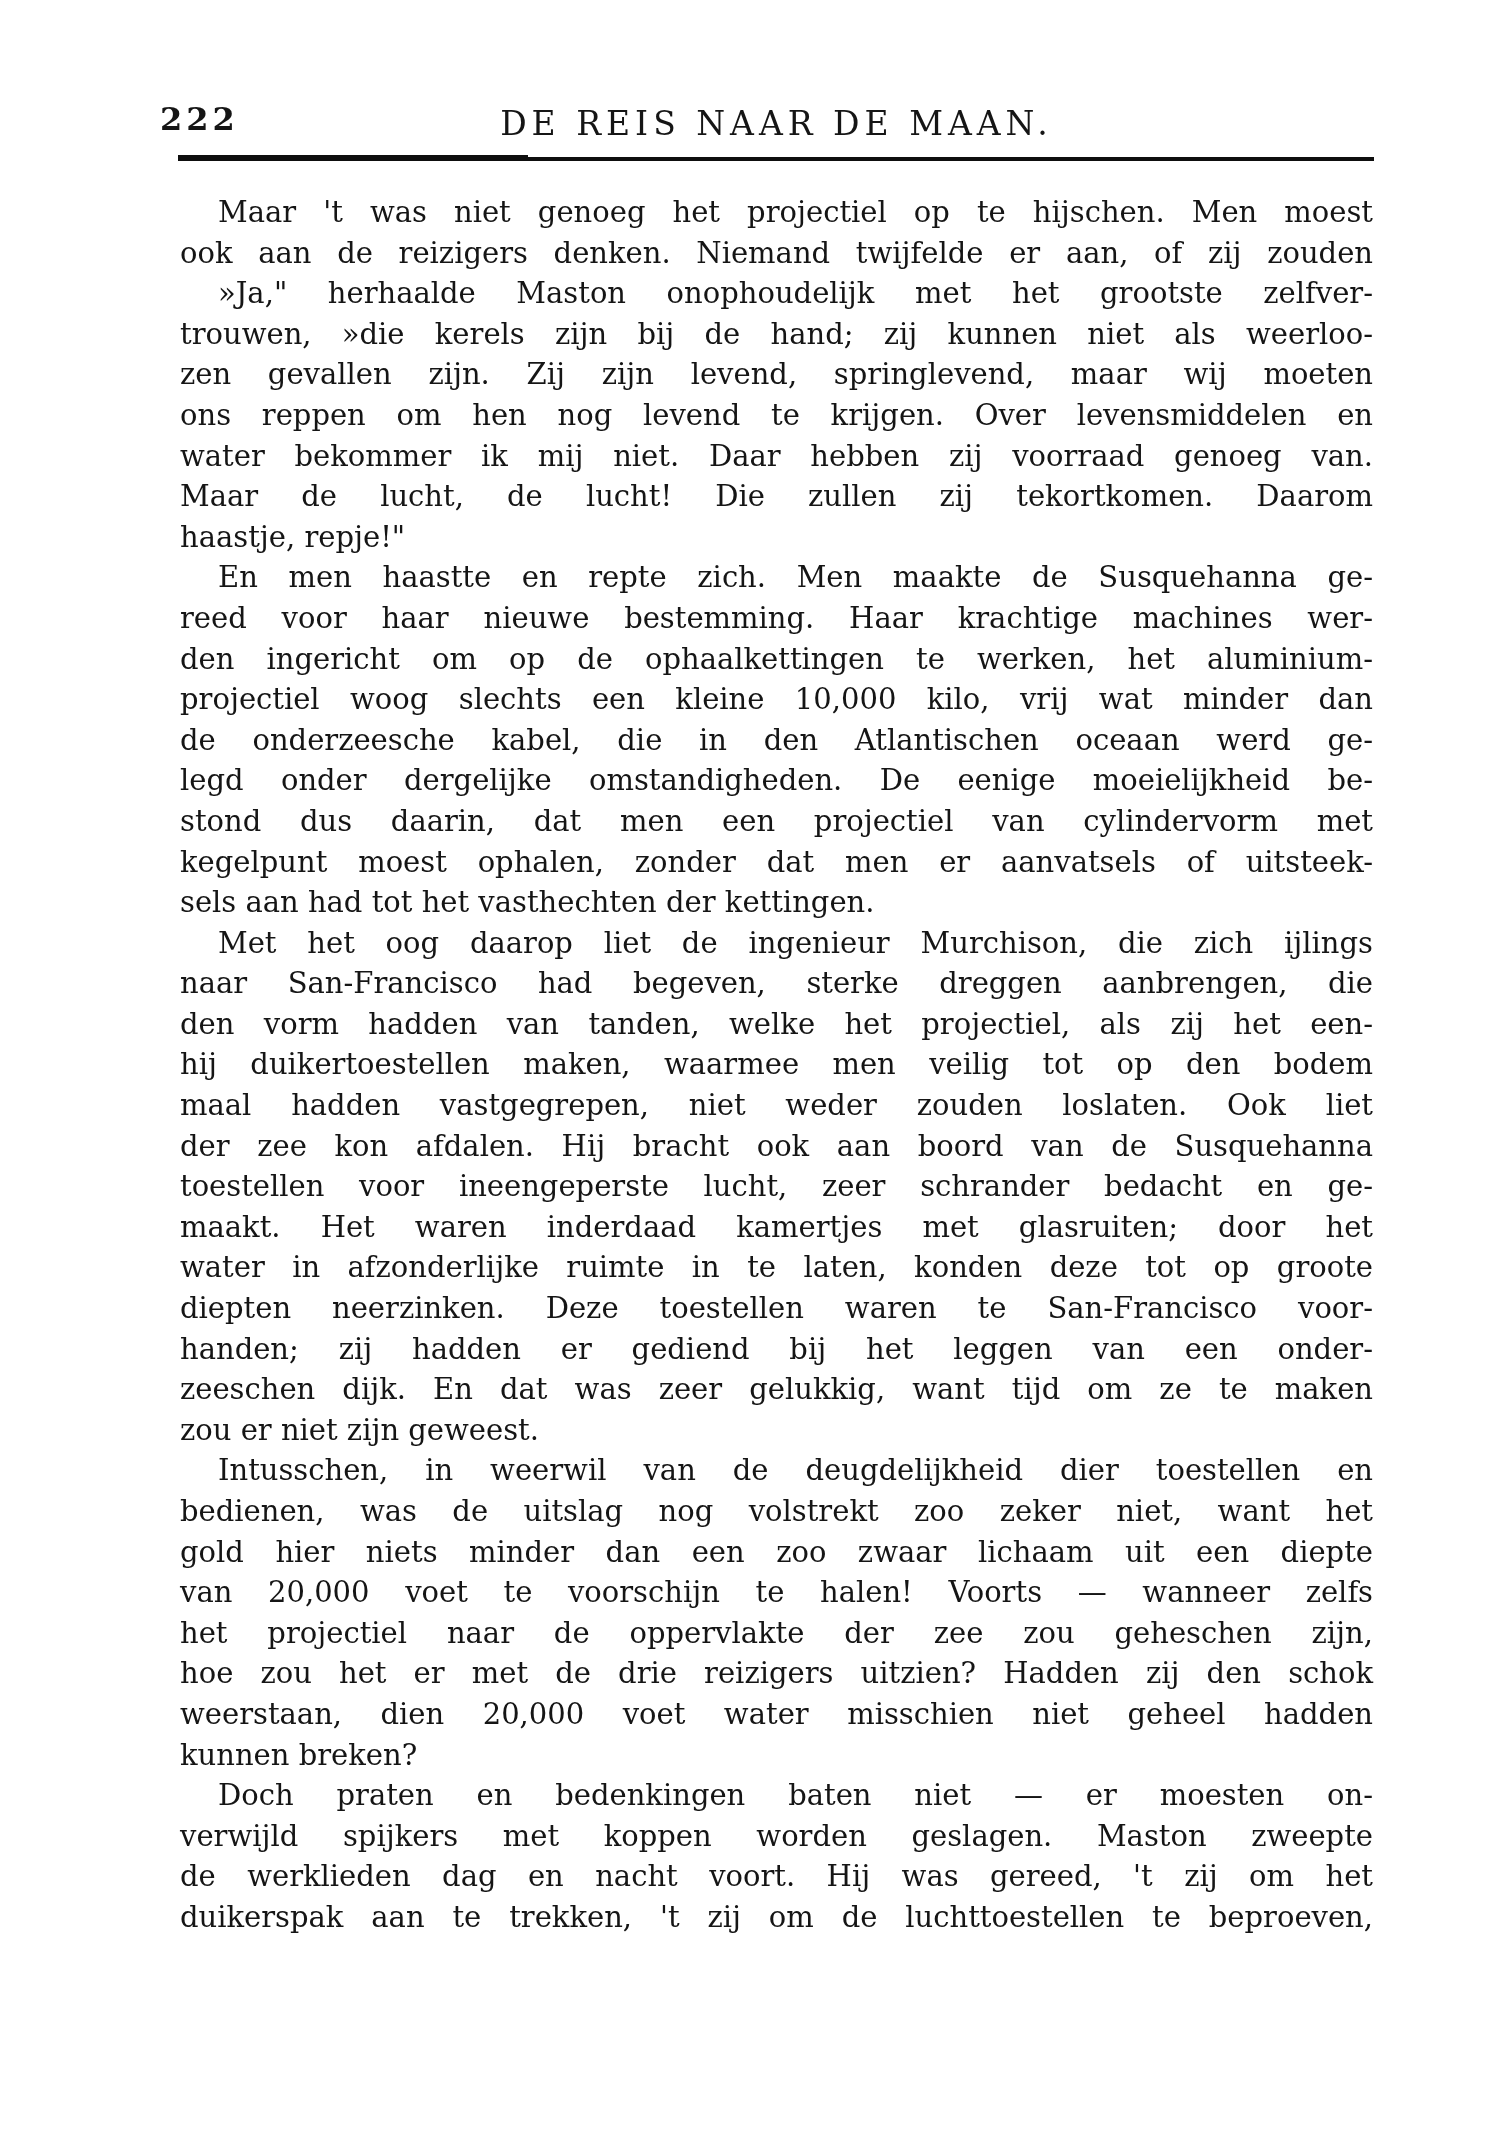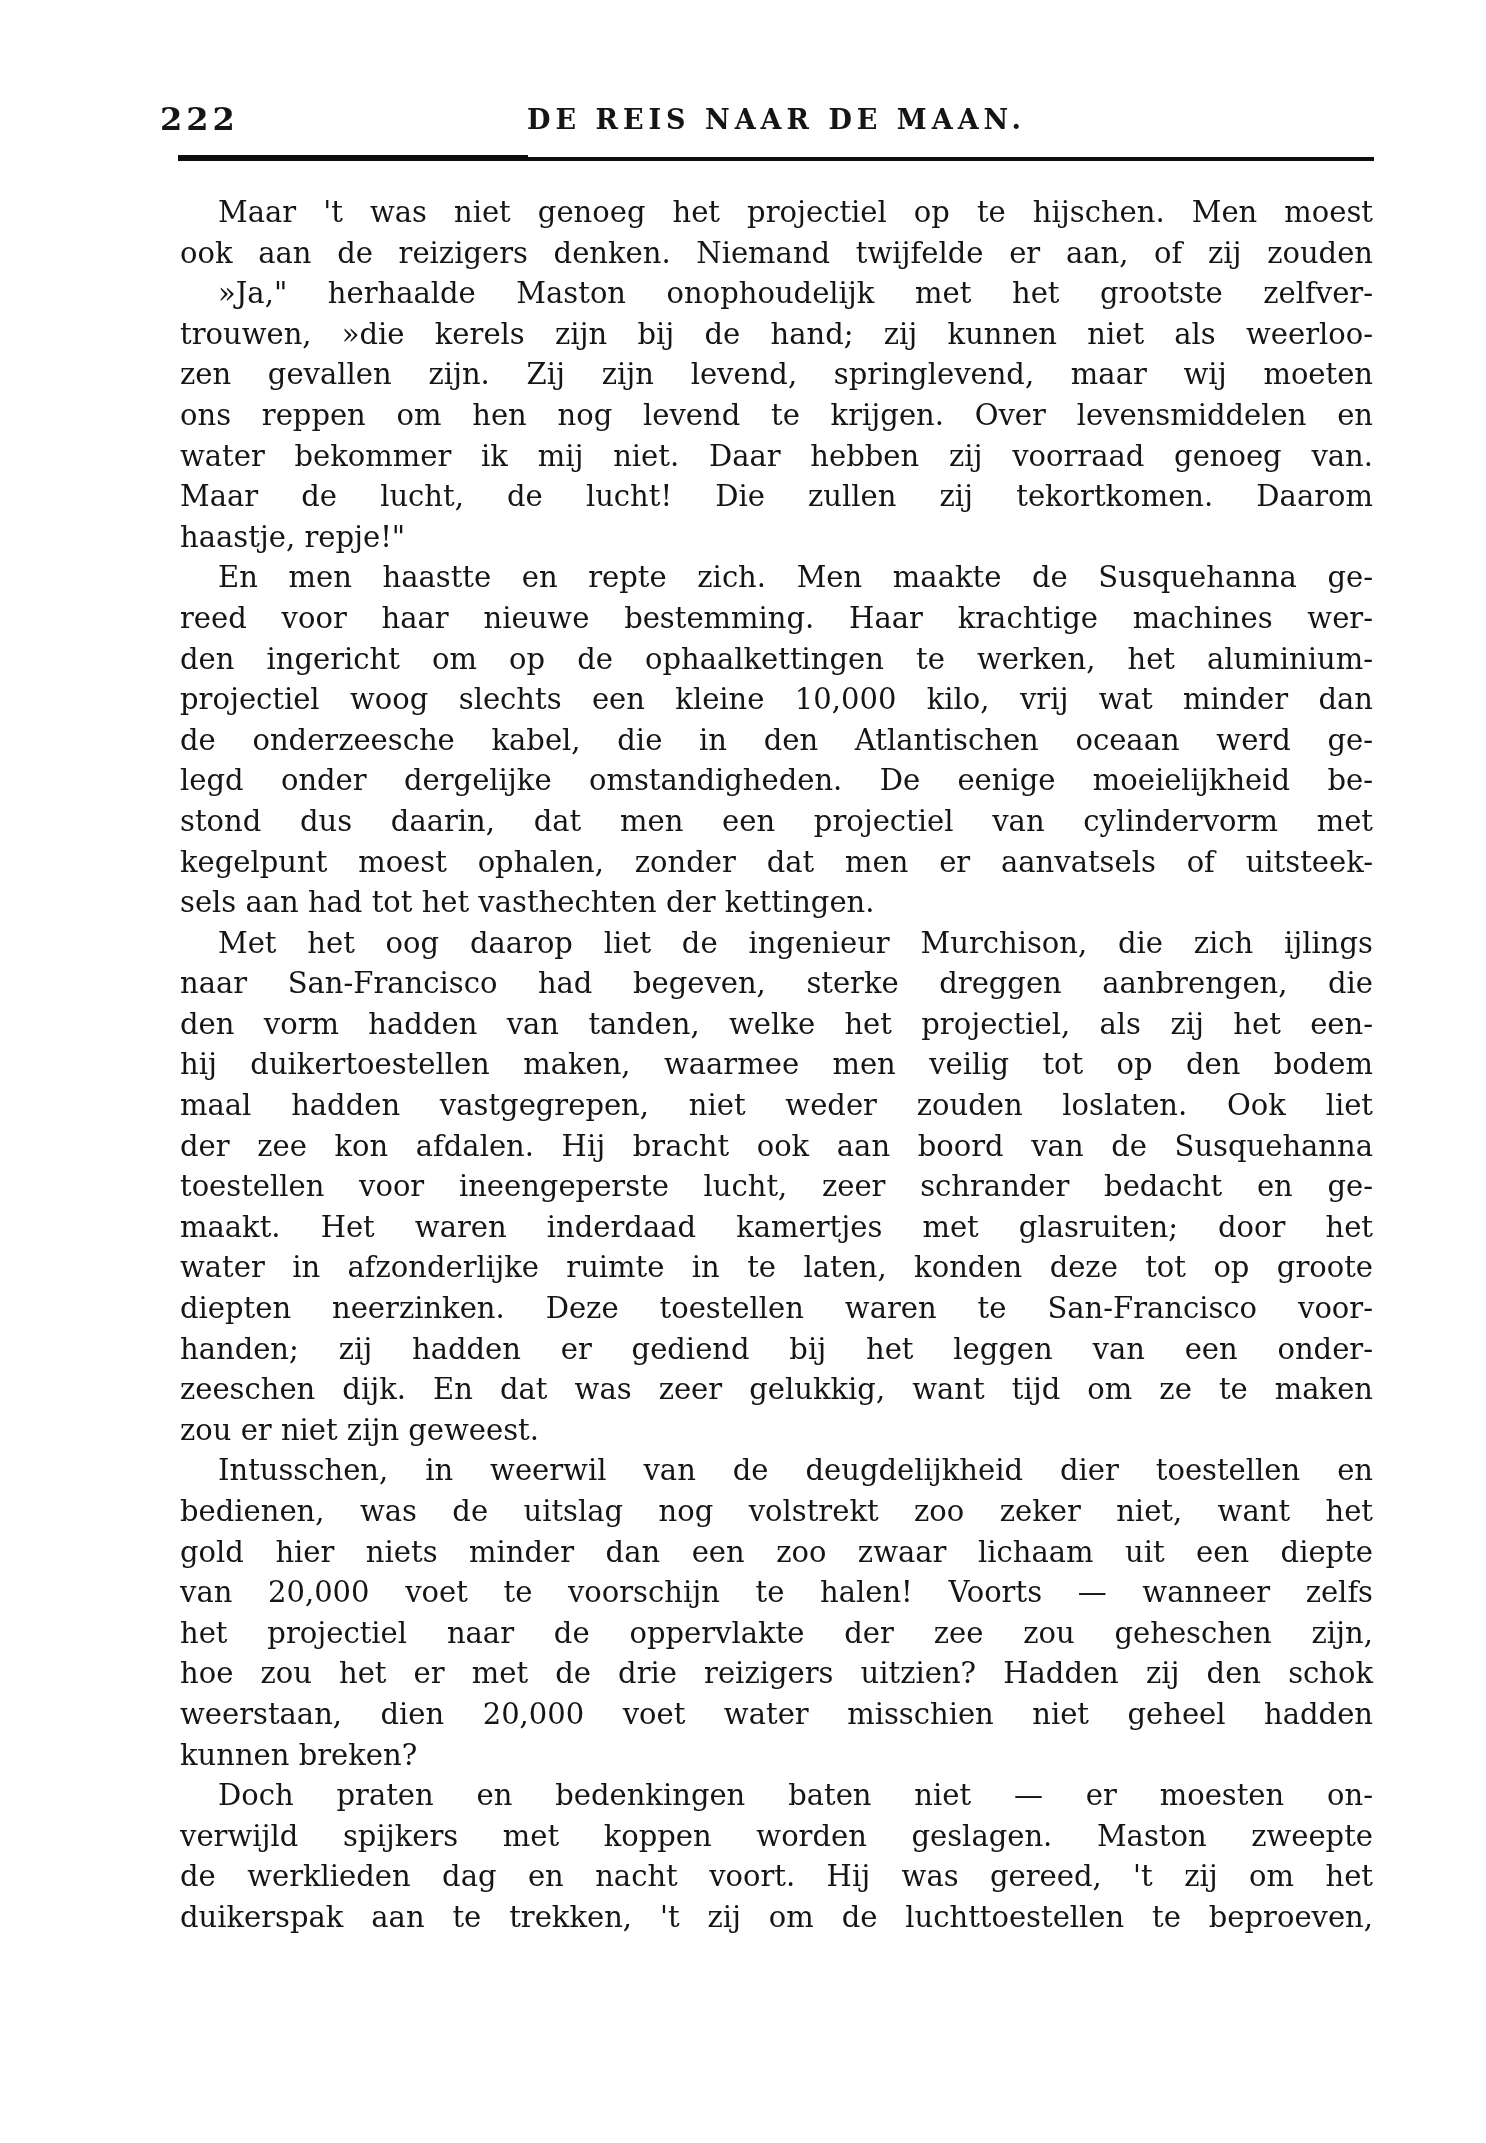--- a/index.html
+++ b/index.html
@@ -23,22 +23,22 @@
     font-size: 32px;
     font-weight: 700;
     letter-spacing: 4px;
   }
   .running-title {
     position: absolute;
     left: 180px;
     width: 1193px;
     top: 104px;
     text-align: center;
-    font-size: 27px;
-    font-weight: 700;
+    font-size: 33px;
+    font-weight: 400;
     letter-spacing: 5px;
     white-space: nowrap;
   }
   .rule {
     position: absolute;
     left: 178px;
     top: 157px;
     width: 1196px;
     height: 4px;
     background: #0e0e0e;

